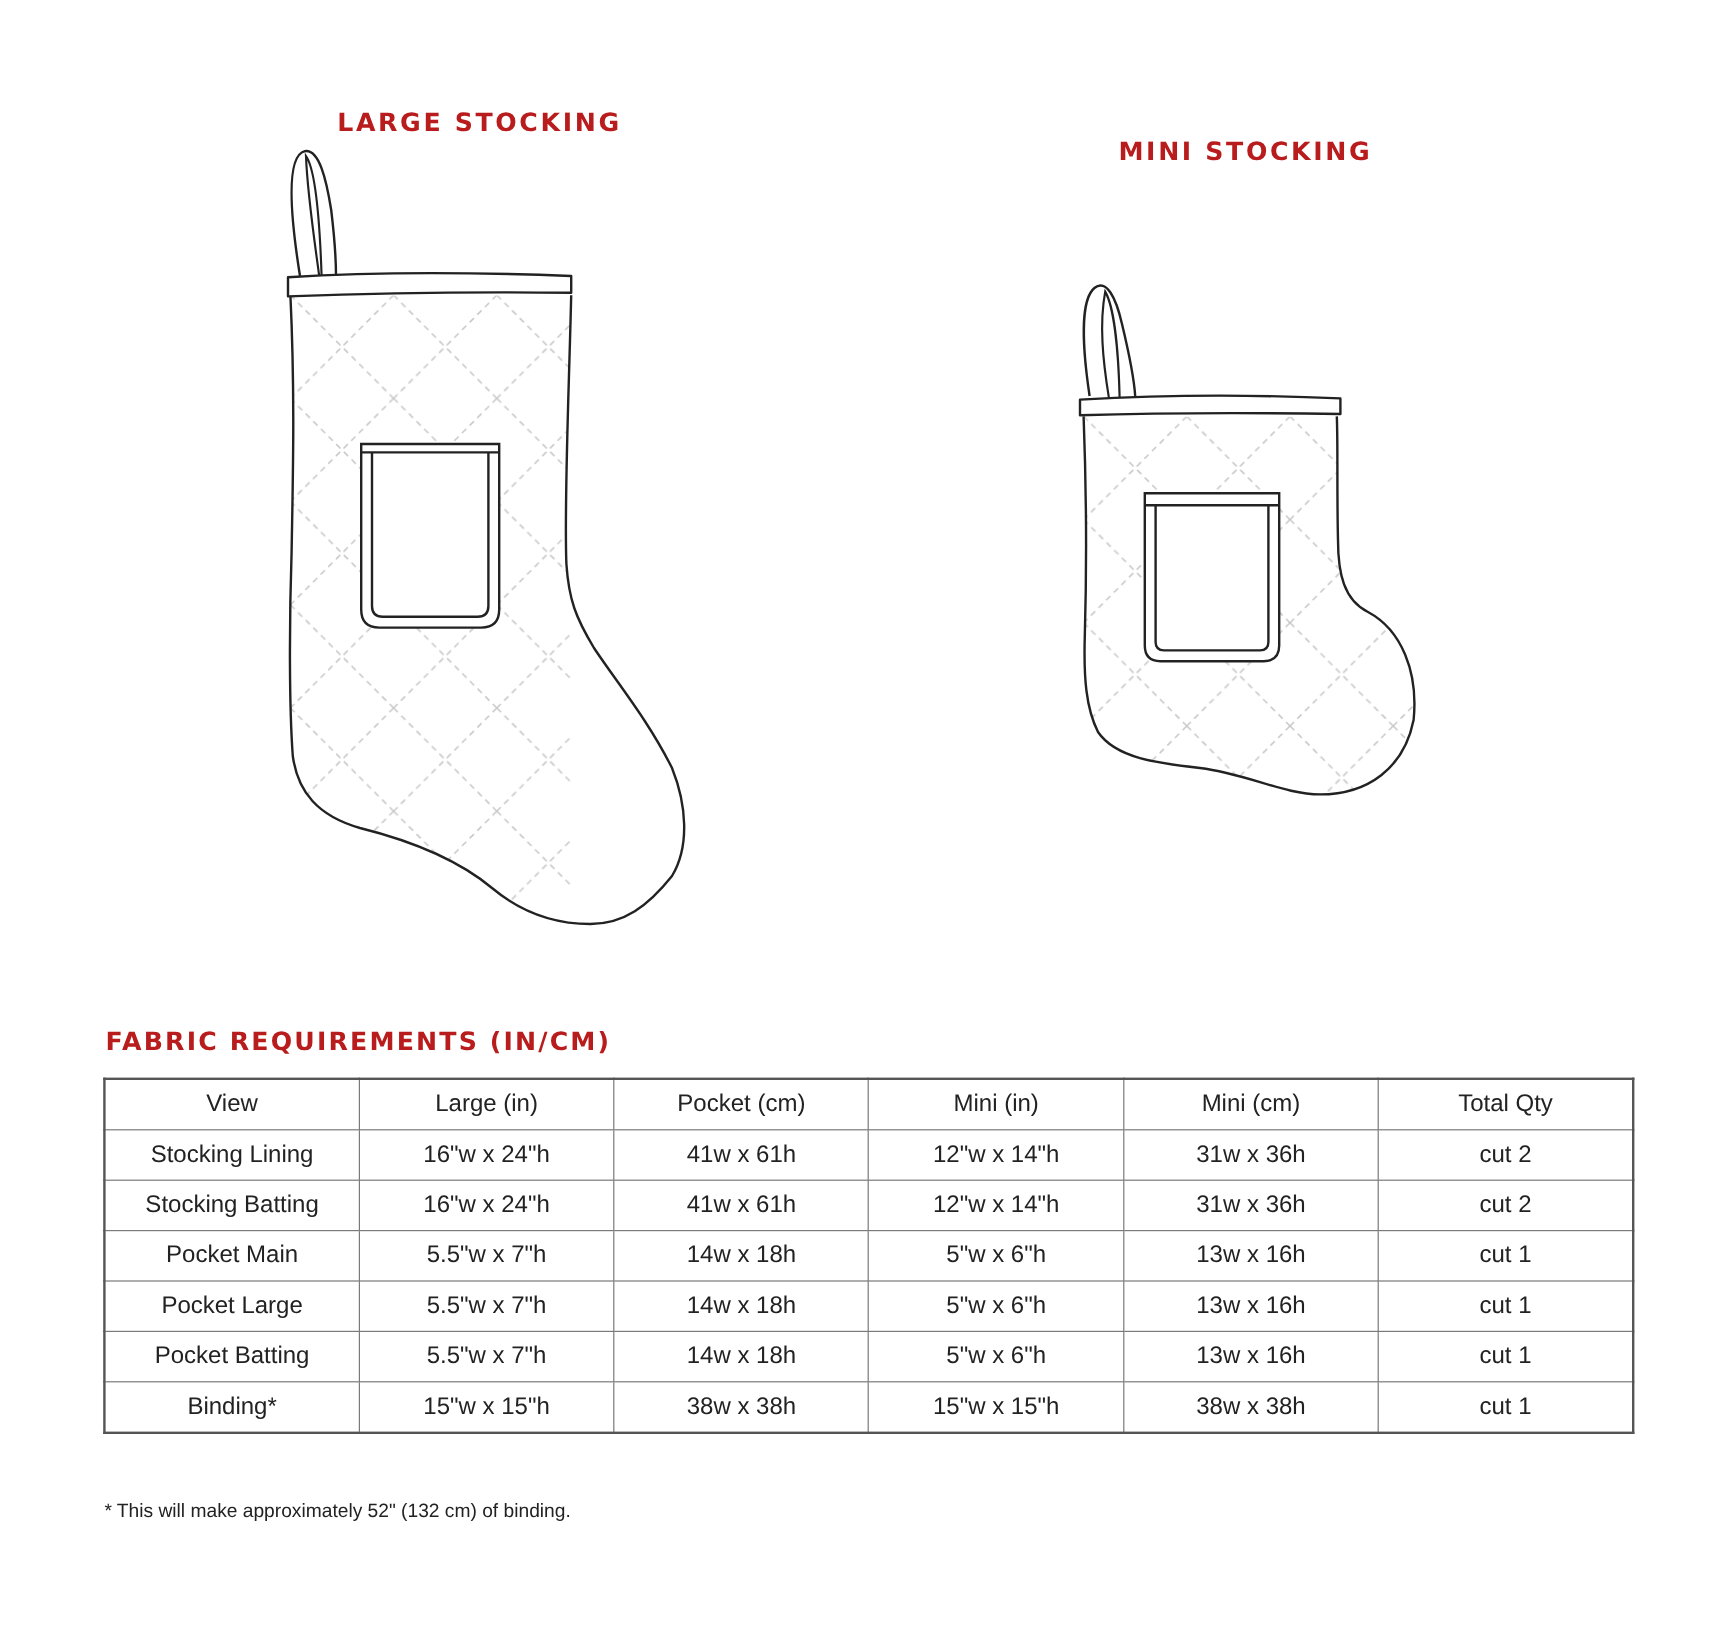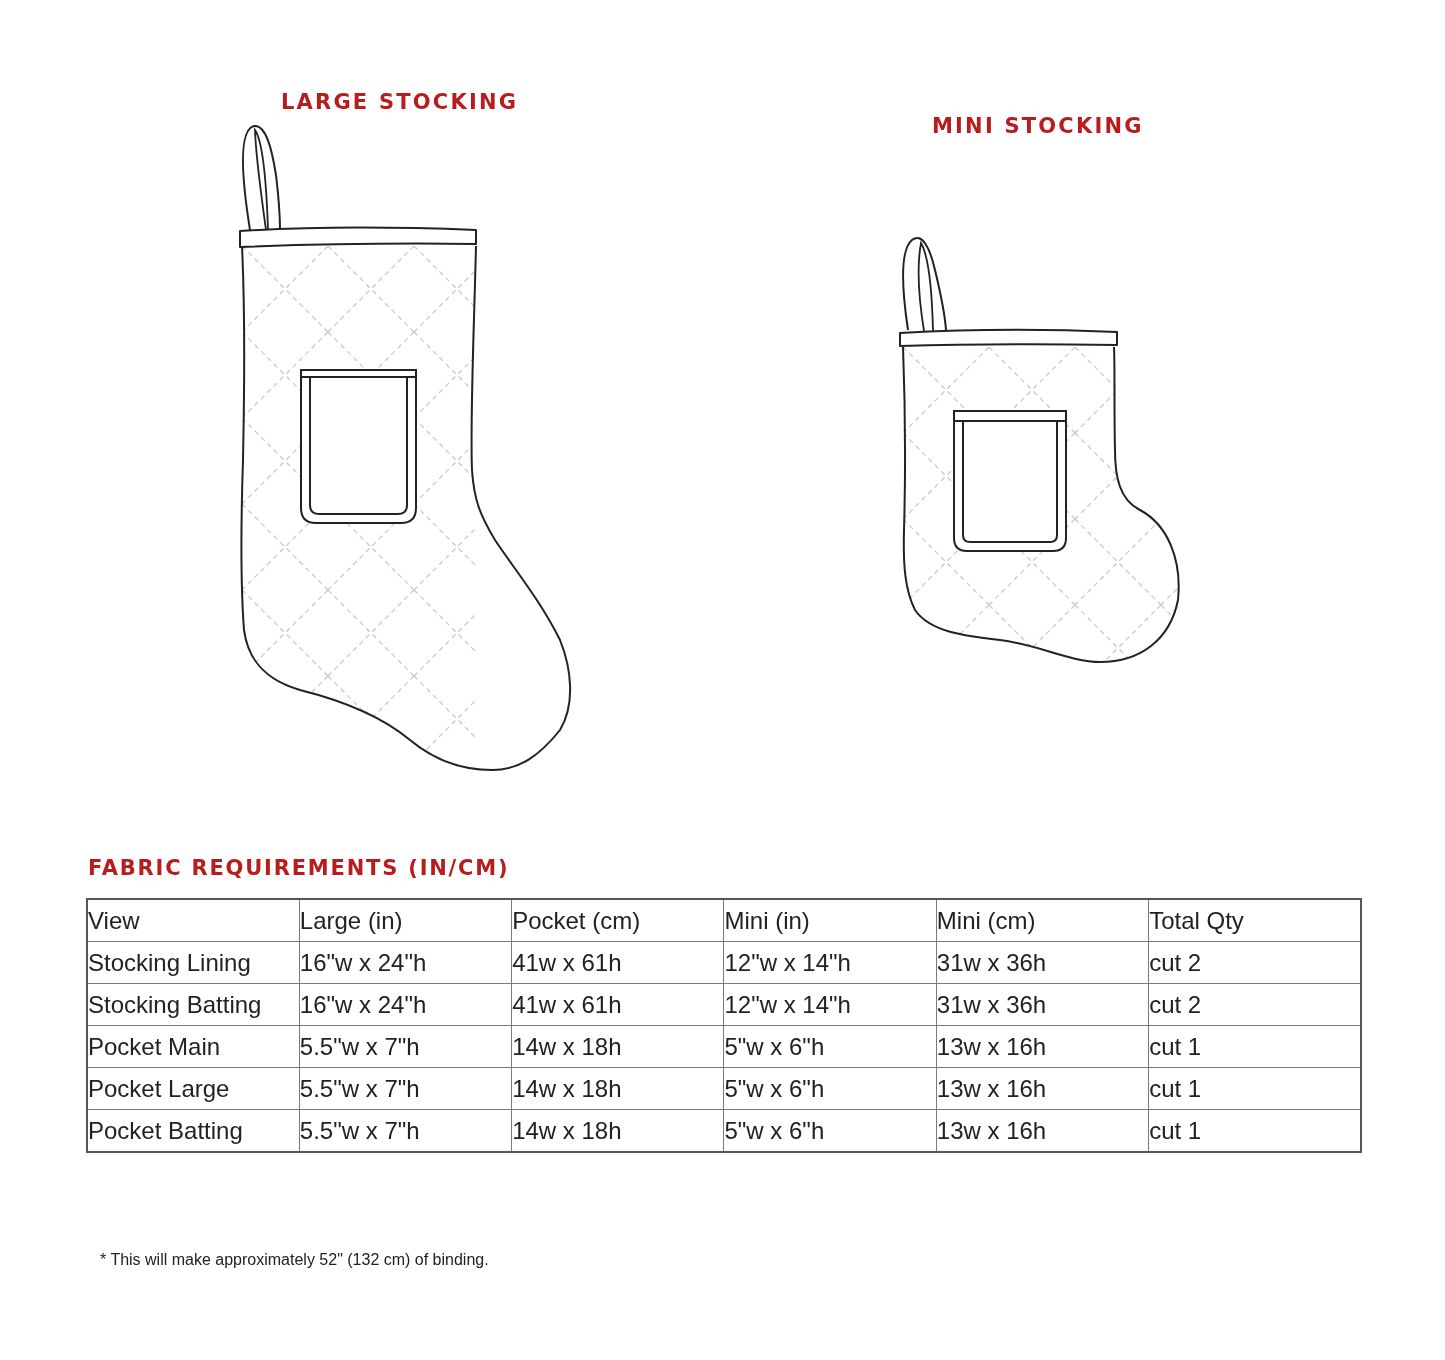--- a/index.html
+++ b/index.html
@@ -12,27 +12,27 @@
   #title-mini { left:932px; top:90px;margin-top:24px; }
   #title-fabric { left:88px; top:856px; letter-spacing:1.8px; font-size:21px; }
   svg.stocking { position:absolute; overflow:visible; }
   table.fabric {
     position:absolute; left:86px; top:898px; width:1276px;
     border-collapse:collapse; table-layout:fixed;
     border:2px solid #555;
   }
   table.fabric td, table.fabric th {
     border:1.5px solid #7a7a7a; height:41px; padding:0;
-    text-align:left; vertical-align:middle;
+    text-align:center; vertical-align:middle;
     font-family:"Liberation Sans", sans-serif; font-weight:normal;
-    font-size:24px; color:#222;
+    font-size:20px; color:#222;
   }
   .footnote {
     position:absolute; left:87px; top:1251px;
-    font-family:"Liberation Sans", sans-serif; font-size:16px; color:#222;margin-left:13px;
+    font-family:"Liberation Sans", sans-serif; font-size:16px; color:#222;
   }
 </style>
 </head>
 <body>
 
 <div class="heading" id="title-large">LARGE STOCKING</div>
 <div class="heading" id="title-mini">MINI STOCKING</div>
 
 <svg class="stocking" style="left:0;top:0" width="1445" height="800" viewBox="0 0 1445 800">
   <defs>
@@ -128,16 +128,24 @@
       <td>cut 1</td>
     </tr>
     <tr>
       <td>Pocket Batting</td>
       <td>5.5"w x 7"h</td>
       <td>14w x 18h</td>
       <td>5"w x 6"h</td>
       <td>13w x 16h</td>
       <td>cut 1</td>
     </tr>
+    <tr>
+      <td>Binding*</td>
+      <td>15"w x 15"h</td>
+      <td>38w x 38h</td>
+      <td>15"w x 15"h</td>
+      <td>38w x 38h</td>
+      <td>cut 1</td>
+    </tr>
   </tbody>
 </table>
 
 <div class="footnote">* This will make approximately 52" (132 cm) of binding.</div>
 
 </body></html>

